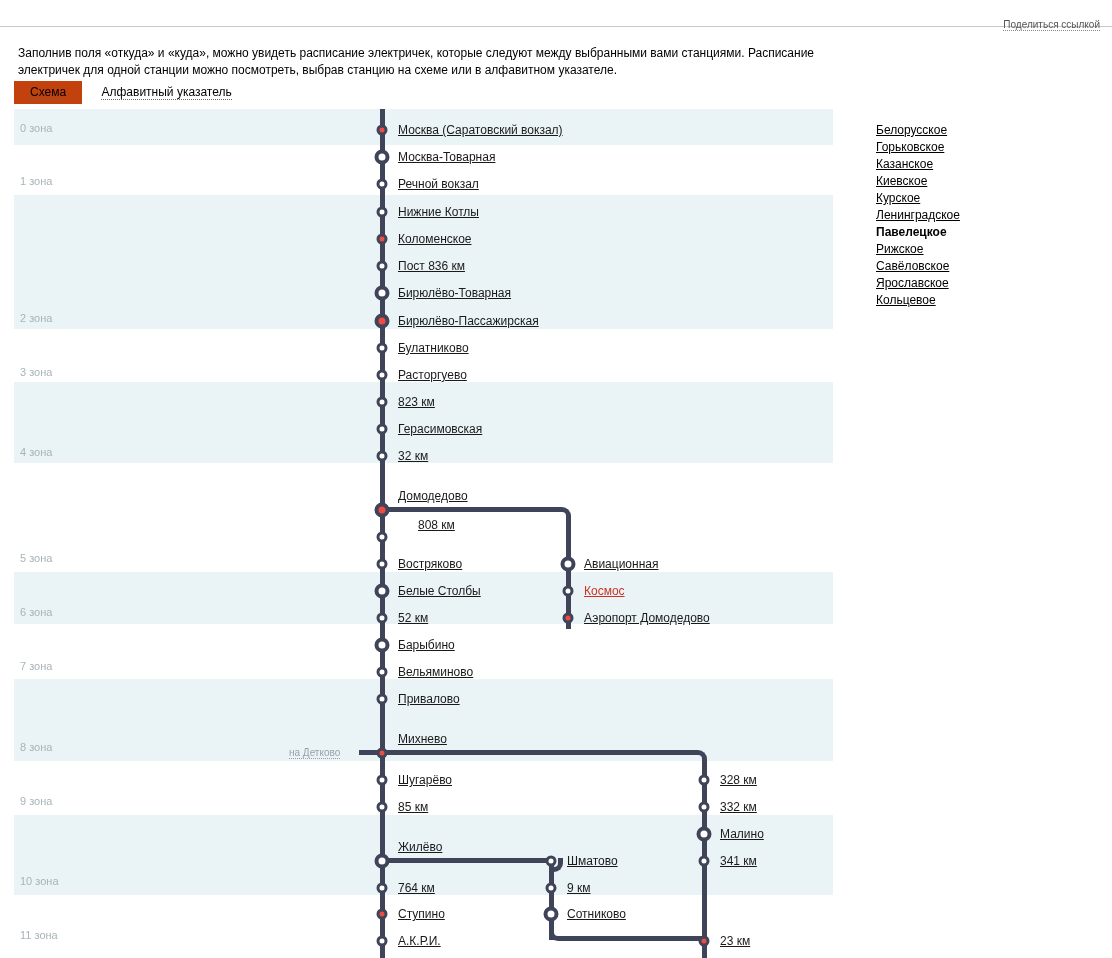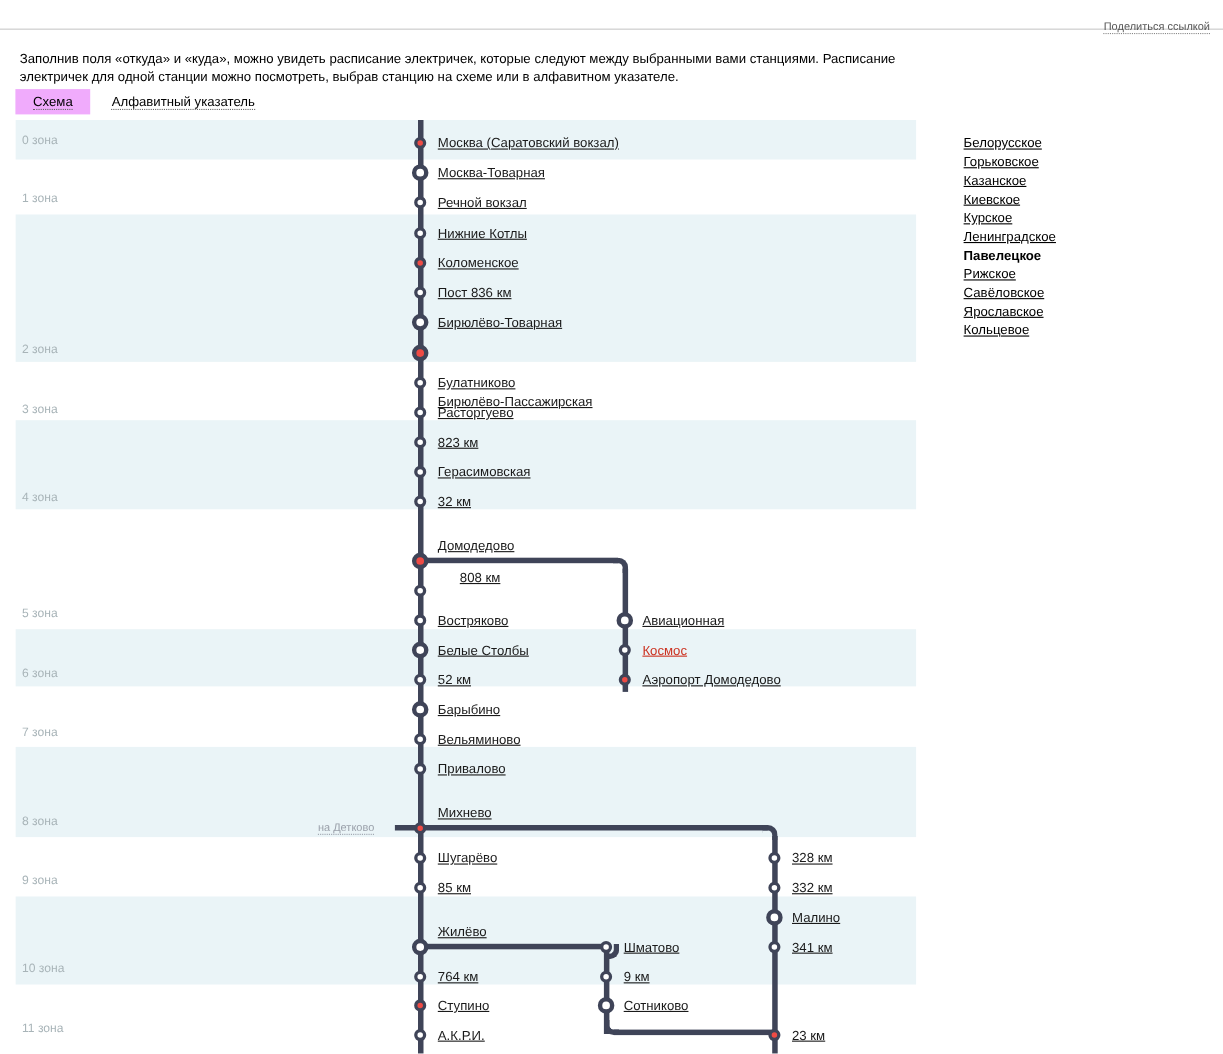--- a/index.html
+++ b/index.html
@@ -48,21 +48,21 @@
   }
   .tab {
     display: inline-block;
     padding: 4px 16px 5px 16px;
     font-size: 12px;
     color: #000;
     cursor: pointer;
   }
   .tab .lbl { border-bottom: 1px dotted #666; }
   .tab.active {
-    background: #f0abfc;
+    background: #c2410c;
   }
 
   
   #scheme {
     position: absolute; left: 14px; top: 109px;
     width: 819px; height: 849px;
     overflow: hidden;
   }
   .zoneband {
     position: absolute; left: 0; width: 819px;
@@ -218,21 +218,21 @@
   <div class="stn small red" style="left:368px;top:130px;"></div>
   <div class="stn-label" style="left:384px;top:130px;">Коломенское</div>
 
   <div class="stn small" style="left:368px;top:157px;"></div>
   <div class="stn-label" style="left:384px;top:157px;">Пост 836 км</div>
 
   <div class="stn big" style="left:368px;top:184px;"></div>
   <div class="stn-label" style="left:384px;top:184px;">Бирюлёво-Товарная</div>
 
   <div class="stn big red" style="left:368px;top:212px;"></div>
-  <div class="stn-label" style="left:384px;top:212px;margin-top:44px;">Бирюлёво-Пассажирская</div>
+  <div class="stn-label" style="left:384px;top:212px;">Бирюлёво-Пассажирская</div>
 
   <div class="stn small" style="left:368px;top:239px;"></div>
   <div class="stn-label" style="left:384px;top:239px;">Булатниково</div>
 
   <div class="stn small" style="left:368px;top:266px;"></div>
   <div class="stn-label" style="left:384px;top:266px;">Расторгуево</div>
 
   <div class="stn small" style="left:368px;top:293px;"></div>
   <div class="stn-label" style="left:384px;top:293px;">823 км</div>
 

